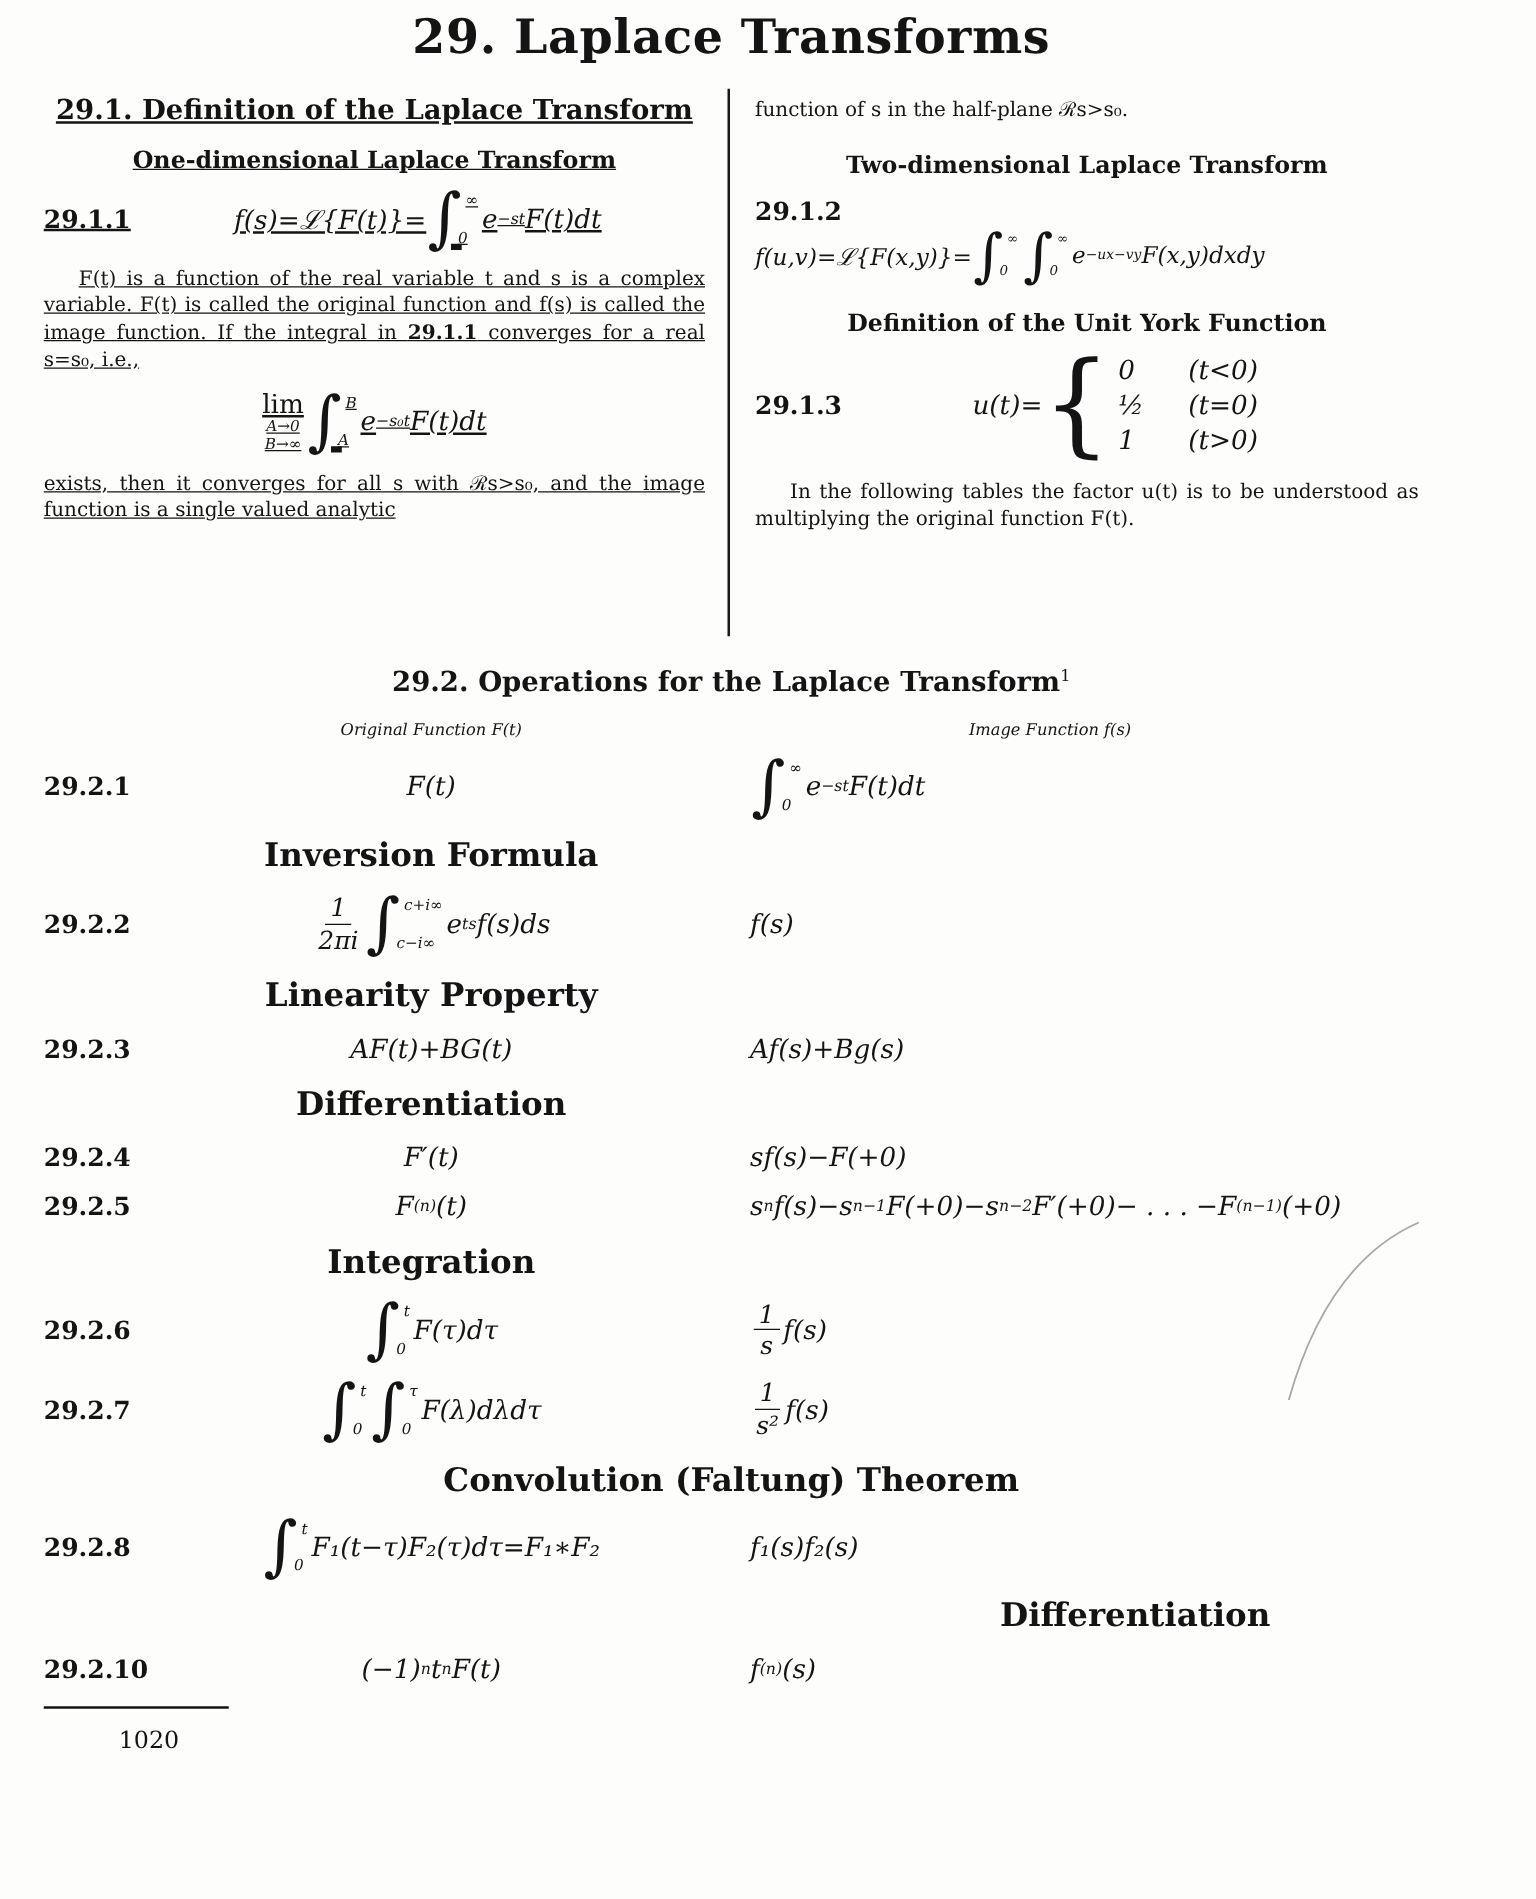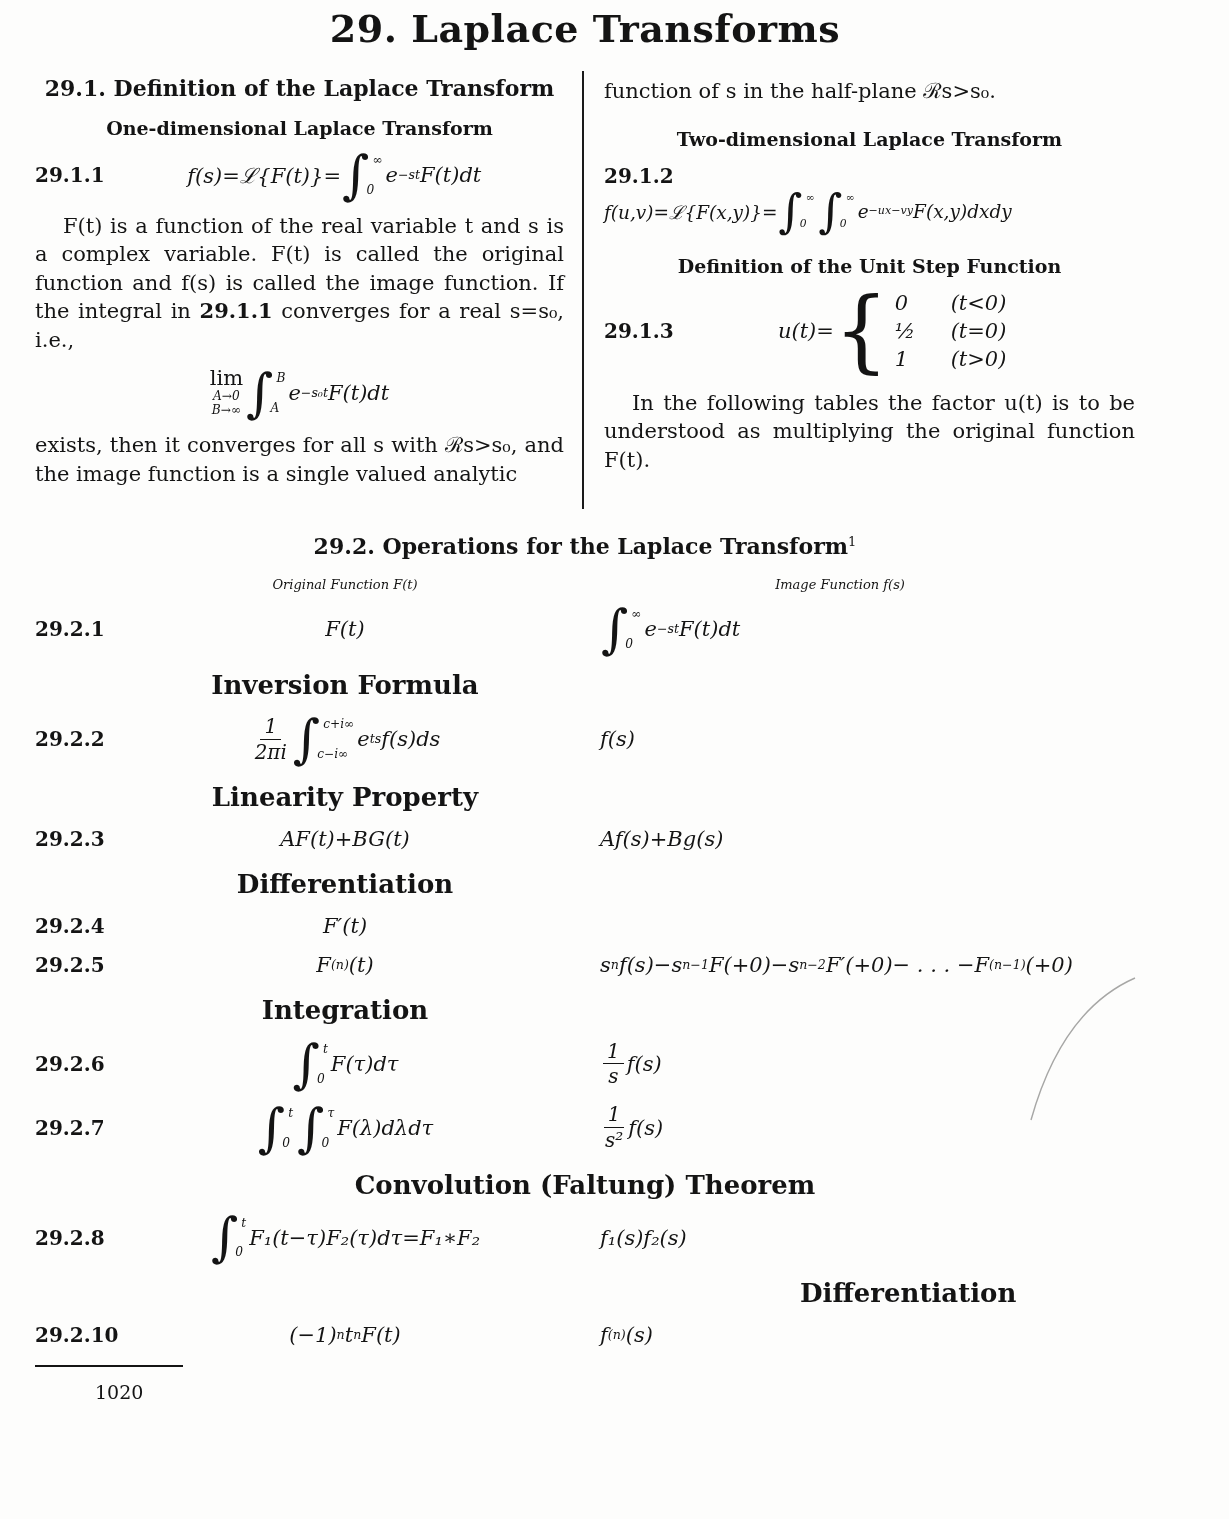--- a/index.html
+++ b/index.html
@@ -14,28 +14,28 @@
   }
   .content{position:absolute;left:35px;top:0;width:1100px;}
 
   h1.title{
     text-align:center;font-size:38px;font-weight:700;
     margin:6px 0 20px;letter-spacing:.5px;
   }
 
   
   .twocol{display:grid;grid-template-columns:549px 551px;min-height:438px;}
-  .col-left{border-right:2px solid #1a1a1a;padding-right:18px;}
+  .col-left{border-right:2px solid #1a1a1a;padding-right:18px;text-decoration:underline;}
   .col-right{padding-left:20px;}
 
   h2.sec-head{font-size:22px;font-weight:700;text-align:center;margin:4px 0 14px;}
   h3.sub-head{font-size:19px;font-weight:700;text-align:center;margin:16px 0 8px;}
 
   p.body-text{
-    font-size:21px;line-height:1.36;text-align:justify;margin:10px 0;
+    font-size:16px;line-height:1.36;text-align:justify;margin:10px 0;
   }
   p.indent{text-indent:28px;}
   .bold-ref{font-weight:700;}
 
   
   .eq-row{display:flex;align-items:center;margin:14px 0;}
   .eq-num{font-weight:700;font-size:20px;white-space:nowrap;flex:0 0 auto;}
   .eq-body{flex:1;display:flex;justify-content:center;align-items:center;}
 
   .math{
@@ -158,21 +158,21 @@
                 </span>
               </span><span class="int-wrap">
                 <span class="int-sign">∫</span>
                 <span class="int-lims">
                   <span class="int-hi">∞</span>
                   <span class="int-lo">0</span>
                 </span>
               </span>e<sup>−ux−vy</sup>F(x,y)dxdy</div>
         </div>
 
-        <h3 class="sub-head" style="margin-top:24px">Definition of the Unit Step Function</h3>
+        <h3 class="sub-head" style="margin-top:24px">Definition of the Unit York Function</h3>
 
         <div class="eq-row">
           <span class="eq-num">29.1.3</span>
           <span class="eq-body">
             <span class="math">u(t)=</span>
             <span class="cases">
               <span class="brace">{</span>
               <span class="case-col">
                 <span class="case-row math">
                     <span class="case-v">0</span>
@@ -238,20 +238,21 @@
         <div class="op-num">29.2.3</div>
         <div class="op-orig math">AF(t)+BG(t)</div>
         <div class="op-img math">Af(s)+Bg(s)</div>
       </div>
 
       <div class="op-sub sub-left">Differentiation</div>
 
       <div class="op-row">
         <div class="op-num">29.2.4</div>
         <div class="op-orig math">F′(t)</div>
+        <div class="op-img math">sf(s)−F(+0)</div>
       </div>
 
       <div class="op-row">
         <div class="op-num">29.2.5</div>
         <div class="op-orig math">F<sup>(n)</sup>(t)</div>
         <div class="op-img math">s<sup>n</sup>f(s)−s<sup>n−1</sup>F(+0)−s<sup>n−2</sup>F′(+0)− . . . −F<sup>(n−1)</sup>(+0)</div>
       </div>
 
       <div class="op-sub sub-left">Integration</div>
 

